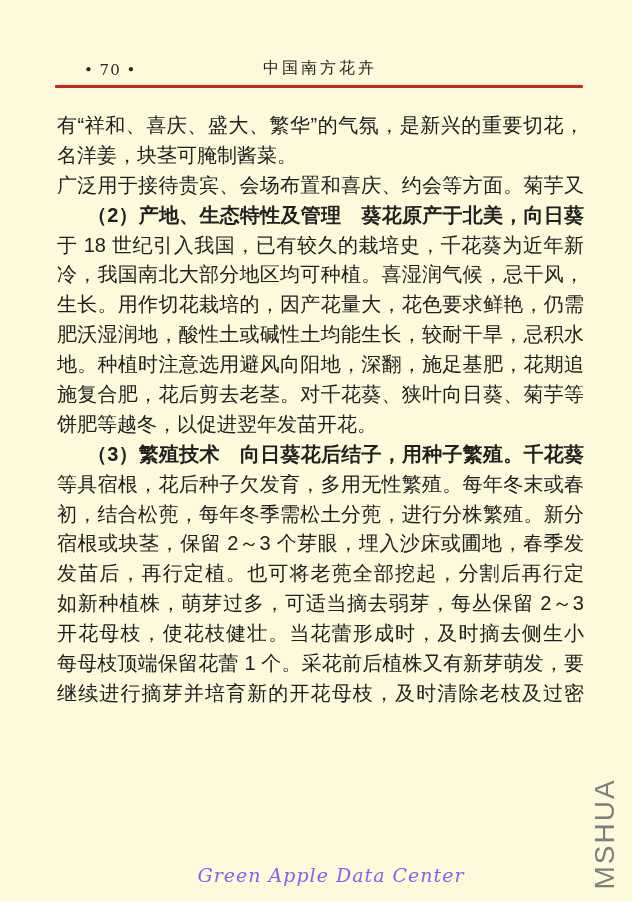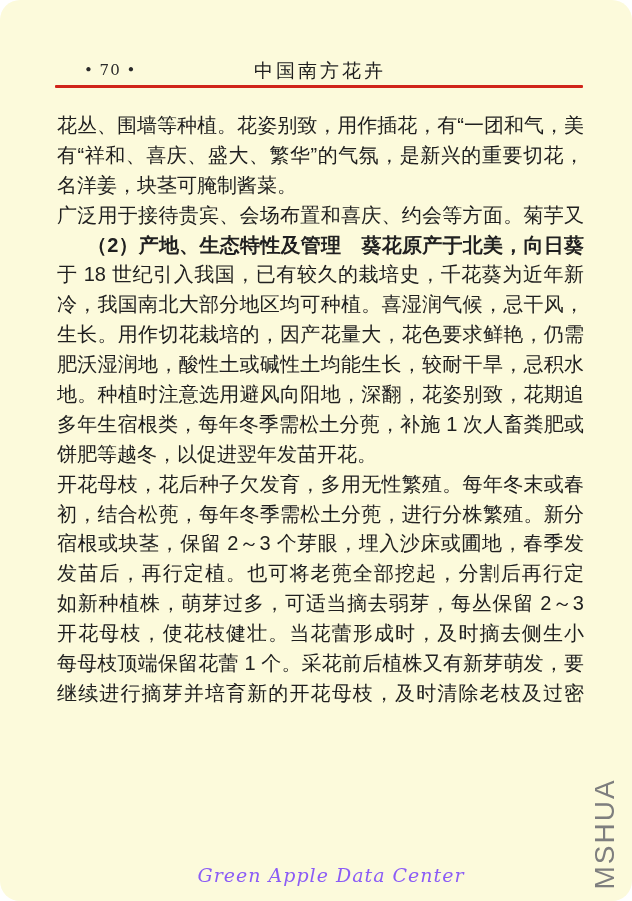--- a/index.html
+++ b/index.html
@@ -2,32 +2,31 @@
 <html><head>
 <meta charset="utf-8">
 <style>
   html,body{margin:0;padding:0;}
   .page{
     position:relative;
     width:632px;height:901px;
     background:#FCFADB;
     overflow:hidden;
     font-family:"Liberation Sans",sans-serif;
-    border-radius:20px;
   }
   .pagenum{
     position:absolute;left:84px;top:61px;
     font-family:"DejaVu Serif","Liberation Serif",serif;
     font-size:15px;color:#2A2A2A;letter-spacing:1px;
   }
   .title{
     position:absolute;left:57px;width:526px;top:58px;
     text-align:center;
     font-family:Liberation Serif, serif;
-    font-size:19px;color:#1E1E1E;letter-spacing:3px;
+    font-size:16px;color:#1E1E1E;letter-spacing:3px;
   }
   .rule{
     position:absolute;left:55px;top:85px;width:528px;height:3px;
     border-radius:1px;
   }
   .body{
     position:absolute;left:57px;top:111px;width:527px;
     color:#202020;
   }
   .line{
@@ -59,33 +58,33 @@
 </head>
 <body>
 
 <div class="page" style="background: rgb(252, 250, 219);">
   <div>
     <span class="pagenum">• 70 •</span>
     <span class="title">中国南方花卉</span>
   </div>
   <div class="rule" style="background: rgb(208, 36, 26);"></div>
   <div class="body" id="body-lines" style="color: rgb(32, 32, 32);">
-      <div class="line">花丛、围墙等种植。花姿别致，用作插花，有“一团和气，美</div>
       <div class="line">有“祥和、喜庆、盛大、繁华”的气氛，是新兴的重要切花，</div>
       <div class="line short">名洋姜，块茎可腌制酱菜。</div>
       <div class="line">广泛用于接待贵宾、会场布置和喜庆、约会等方面。菊芋又</div>
       <div class="line indent">（2）产地、生态特性及管理　葵花原产于北美，向日葵</div>
       <div class="line">于 18 世纪引入我国，已有较久的栽培史，千花葵为近年新引</div>
       <div class="line">冷，我国南北大部分地区均可种植。喜湿润气候，忌干风，花</div>
       <div class="line">生长。用作切花栽培的，因产花量大，花色要求鲜艳，仍需</div>
       <div class="line">肥沃湿润地，酸性土或碱性土均能生长，较耐干旱，忌积水</div>
-      <div class="line">地。种植时注意选用避风向阳地，深翻，花姿别致，花期追</div>
-      <div class="line">多年生宿根类，每年冬季需松土分蔸，补施 1 次人畜粪肥或</div>
+      <div class="line">地。种植时注意选用避风向阳地，深翻，施足基肥，花期追</div>
+      <div class="line">施复合肥，花后剪去老茎。对千花葵、狭叶向日葵、菊芋等</div>
       <div class="line short">饼肥等越冬，以促进翌年发苗开花。</div>
-      <div class="line">开花母枝，花后种子欠发育，多用无性繁殖。每年冬末或春</div>
+      <div class="line indent">（3）繁殖技术　向日葵花后结子，用种子繁殖。千花葵</div>
+      <div class="line">等具宿根，花后种子欠发育，多用无性繁殖。每年冬末或春</div>
       <div class="line">初，结合松蔸，每年冬季需松土分蔸，进行分株繁殖。新分的</div>
       <div class="line">宿根或块茎，保留 2～3 个芽眼，埋入沙床或圃地，春季发根</div>
       <div class="line">发苗后，再行定植。也可将老蔸全部挖起，分割后再行定植。</div>
       <div class="line">如新种植株，萌芽过多，可适当摘去弱芽，每丛保留 2～3 条</div>
       <div class="line">开花母枝，使花枝健壮。当花蕾形成时，及时摘去侧生小蕾，</div>
       <div class="line">每母枝顶端保留花蕾 1 个。采花前后植株又有新芽萌发，要</div>
       <div class="line">继续进行摘芽并培育新的开花母枝，及时清除老枝及过密枝，</div>
     </div>
   <div class="wm-bottom" style="color: #8b5cf6;">Green Apple Data Center</div>
   <div class="wm-side" style="color: rgb(126, 126, 126);">MSHUA</div>

